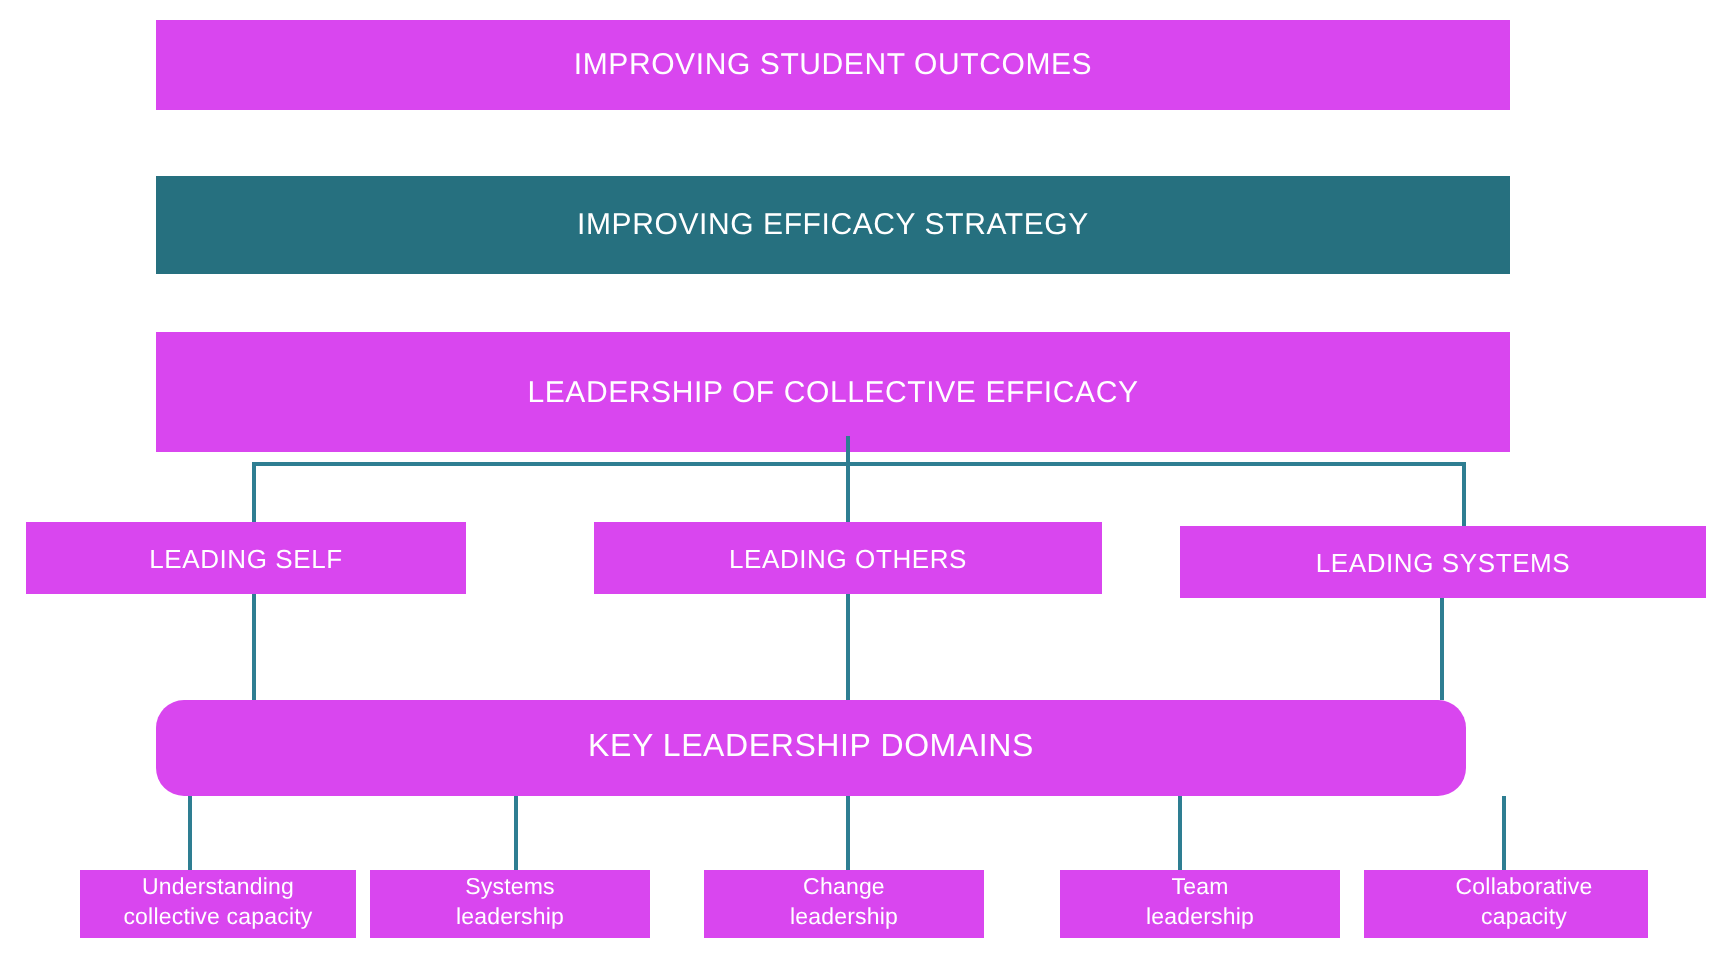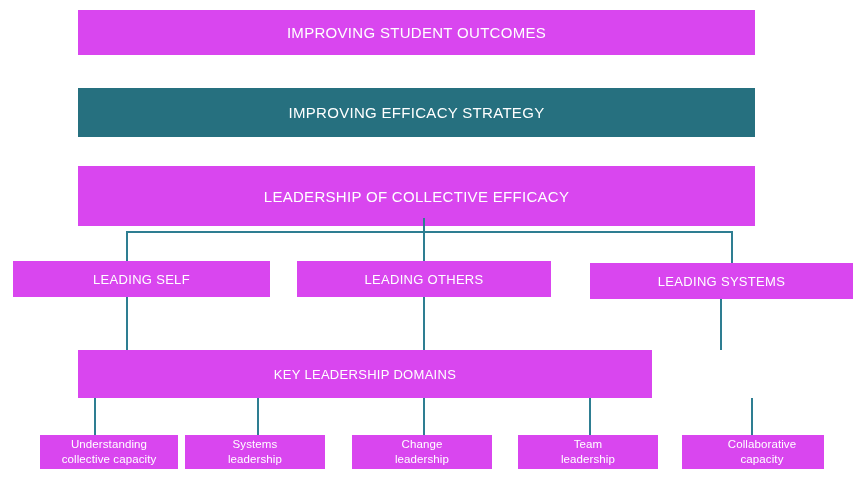--- a/index.html
+++ b/index.html
@@ -26,38 +26,38 @@
     box-sizing: border-box;
     letter-spacing: 0.3px;
   }
   .teal   { background: #d946ef; }
   .teal-d { background: #26707f; }
 
   #box-outcomes   { left: 78px;  top: 10px;  width: 677px; height: 45px; font-size: 15px; }
   #box-strategy   { left: 78px;  top: 88px;  width: 677px; height: 49px; font-size: 15px; }
   #box-leadership { left: 78px;  top: 166px; width: 677px; height: 60px; font-size: 15px; }
 
-  #box-self    { left: 13px;  top: 261px; width: 257px; height: 36px; font-size: 13px; }
+  #box-self    { left: 13px;  top: 261px; width: 220px; height: 36px; font-size: 13px; }
   #box-others  { left: 297px; top: 261px; width: 254px; height: 36px; font-size: 13px; }
   #box-systems { left: 590px; top: 263px; width: 263px; height: 36px; font-size: 13px; }
 
-  #box-domains { left: 78px;  top: 350px; width: 574px; height: 48px; font-size: 13px; }
+  #box-domains { left: 78px;  top: 350px; width: 655px; height: 48px; font-size: 16px; border-radius: 14px; }
 
   .small-box {
     top: 435px;
     height: 34px;
     font-size: 11.5px;
     line-height: 1.3;
     padding: 2px 4px;
     letter-spacing: 0.1px;
   }
   #sb1 { left: 40px;  width: 138px; }
   #sb2 { left: 185px; width: 140px; }
   #sb3 { left: 352px; width: 140px; }
-  #sb4 { left: 518px; width: 140px; }
+  #sb4 { left: 530px; width: 140px; }
   #sb5 { left: 682px; width: 142px; padding-left: 22px; }
 
   .line {
     position: absolute;
     background: #2e7e92;
   }
   
   #ln-stem  { left: 423px; top: 218px; width: 2px;   height: 15px; }
   #ln-horiz { left: 126px; top: 231px; width: 607px; height: 2px;  }
   #ln-d1    { left: 126px; top: 231px; width: 2px;   height: 30px; }

